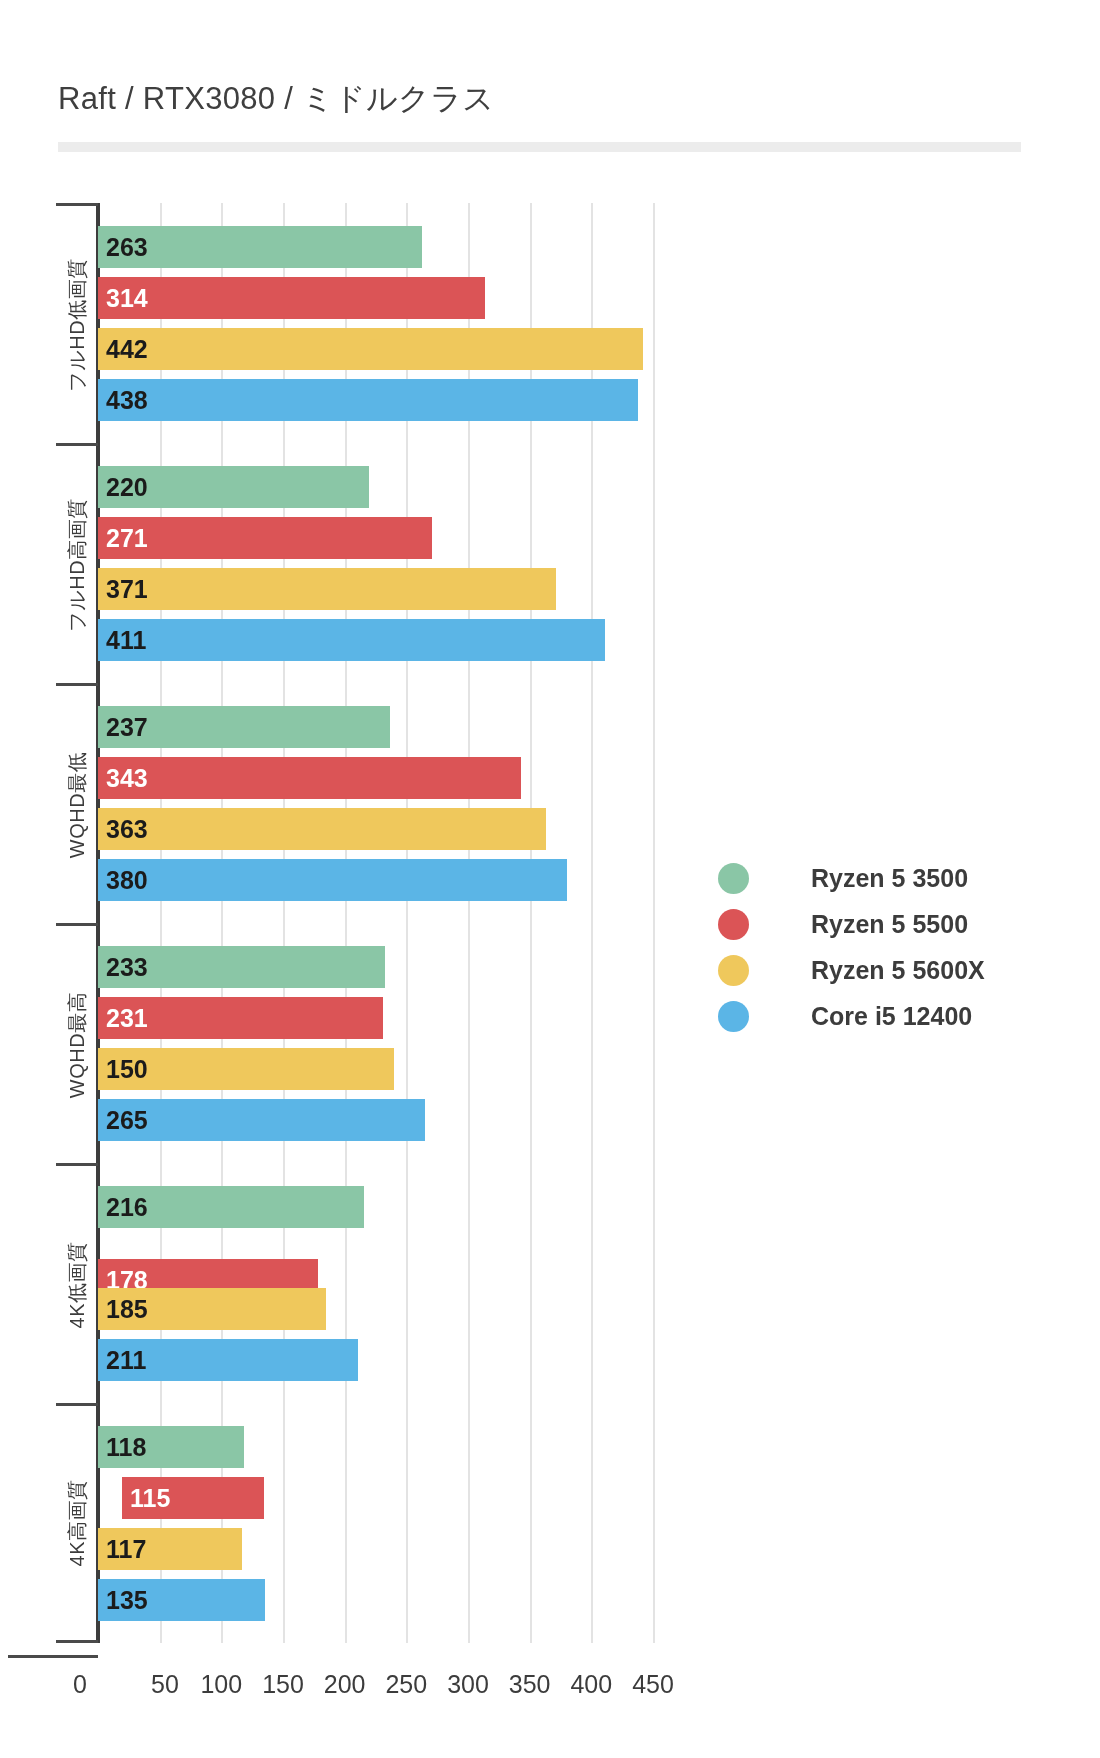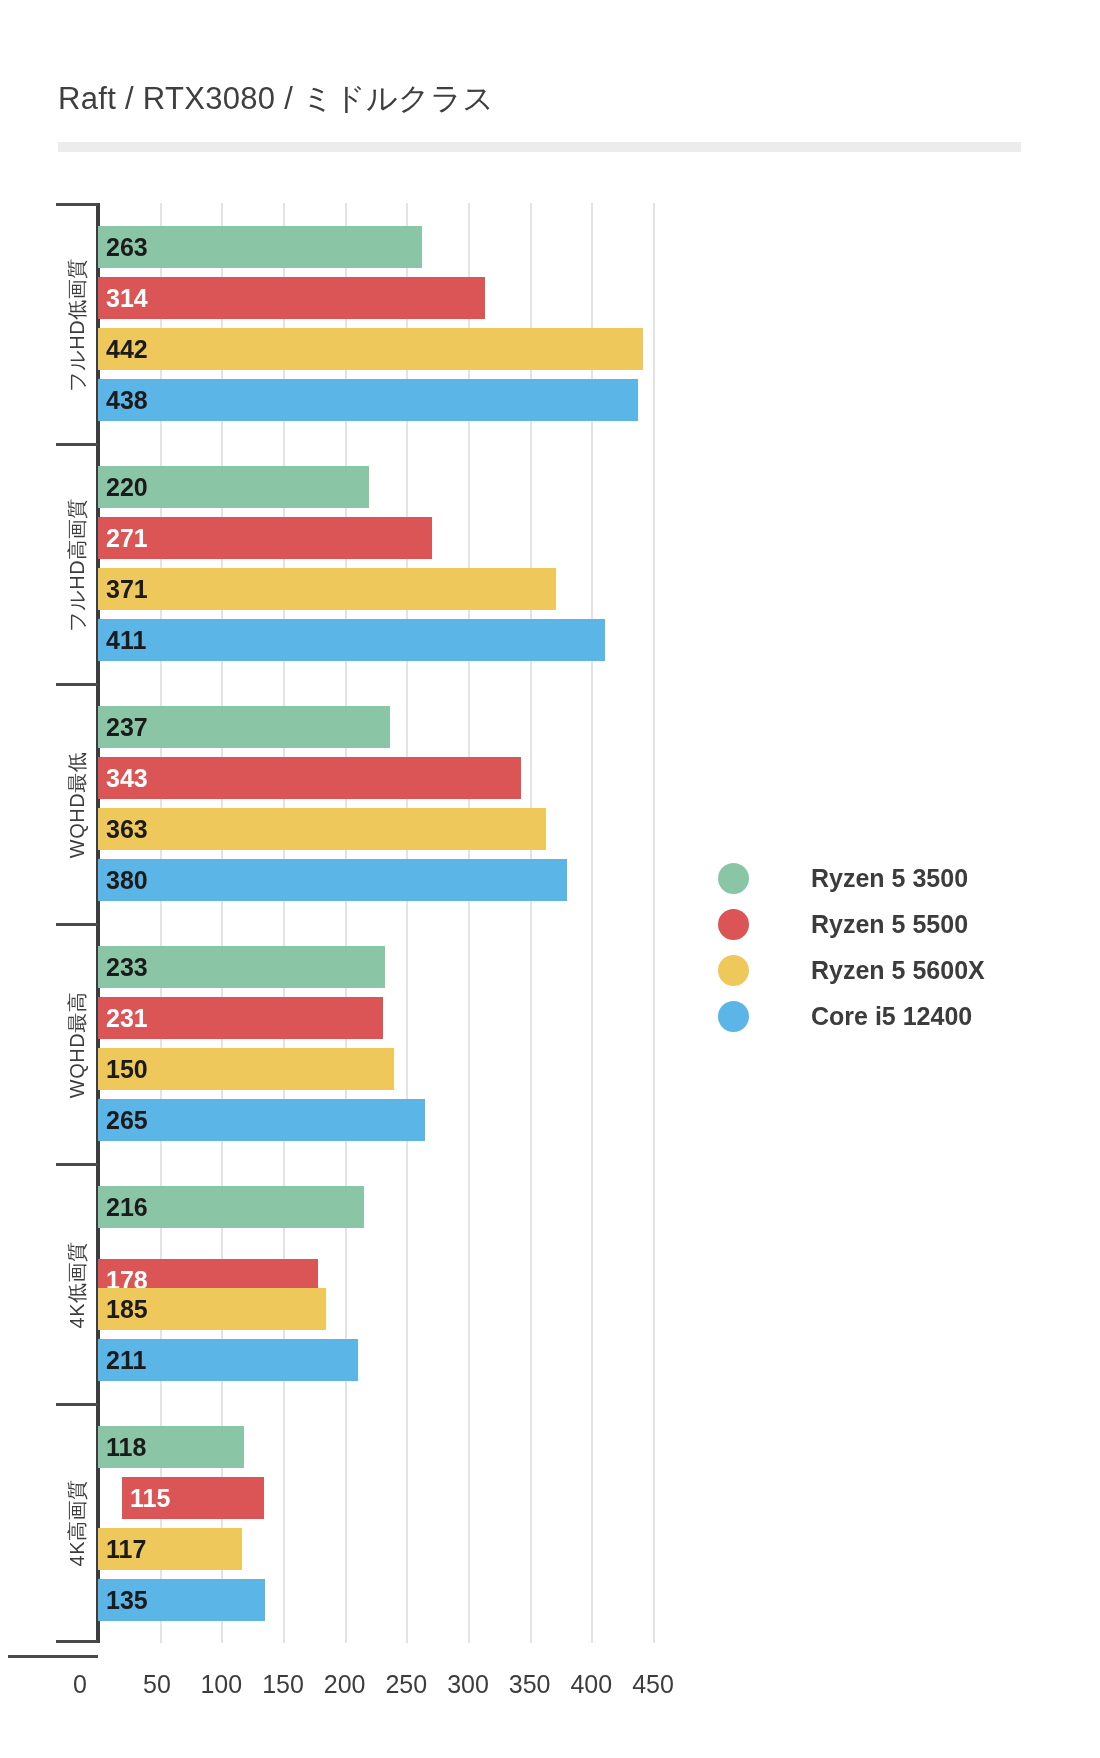--- a/index.html
+++ b/index.html
@@ -298,21 +298,21 @@
         <div class="bar-value v-dark">117</div>
       </div>
       <div class="bar-row" style="top: 1375.5px; width: 166.5px;">
         <div class="bar" style="width: 166.5px; background: rgb(91, 181, 230);"></div>
         <div class="bar-value v-dark">135</div>
       </div>
     </div>
   <div class="x-axis-line"></div>
   <div id="xticks">
       <div class="x-tick-label" style="left: 80px;">0</div>
-      <div class="x-tick-label" style="left: 157px;">50</div>
+      <div class="x-tick-label" style="left: 165px;">50</div>
       <div class="x-tick-label" style="left: 221.333px;">100</div>
       <div class="x-tick-label" style="left: 283px;">150</div>
       <div class="x-tick-label" style="left: 344.667px;">200</div>
       <div class="x-tick-label" style="left: 406.333px;">250</div>
       <div class="x-tick-label" style="left: 468px;">300</div>
       <div class="x-tick-label" style="left: 529.667px;">350</div>
       <div class="x-tick-label" style="left: 591.333px;">400</div>
       <div class="x-tick-label" style="left: 653px;">450</div>
     </div>
 

